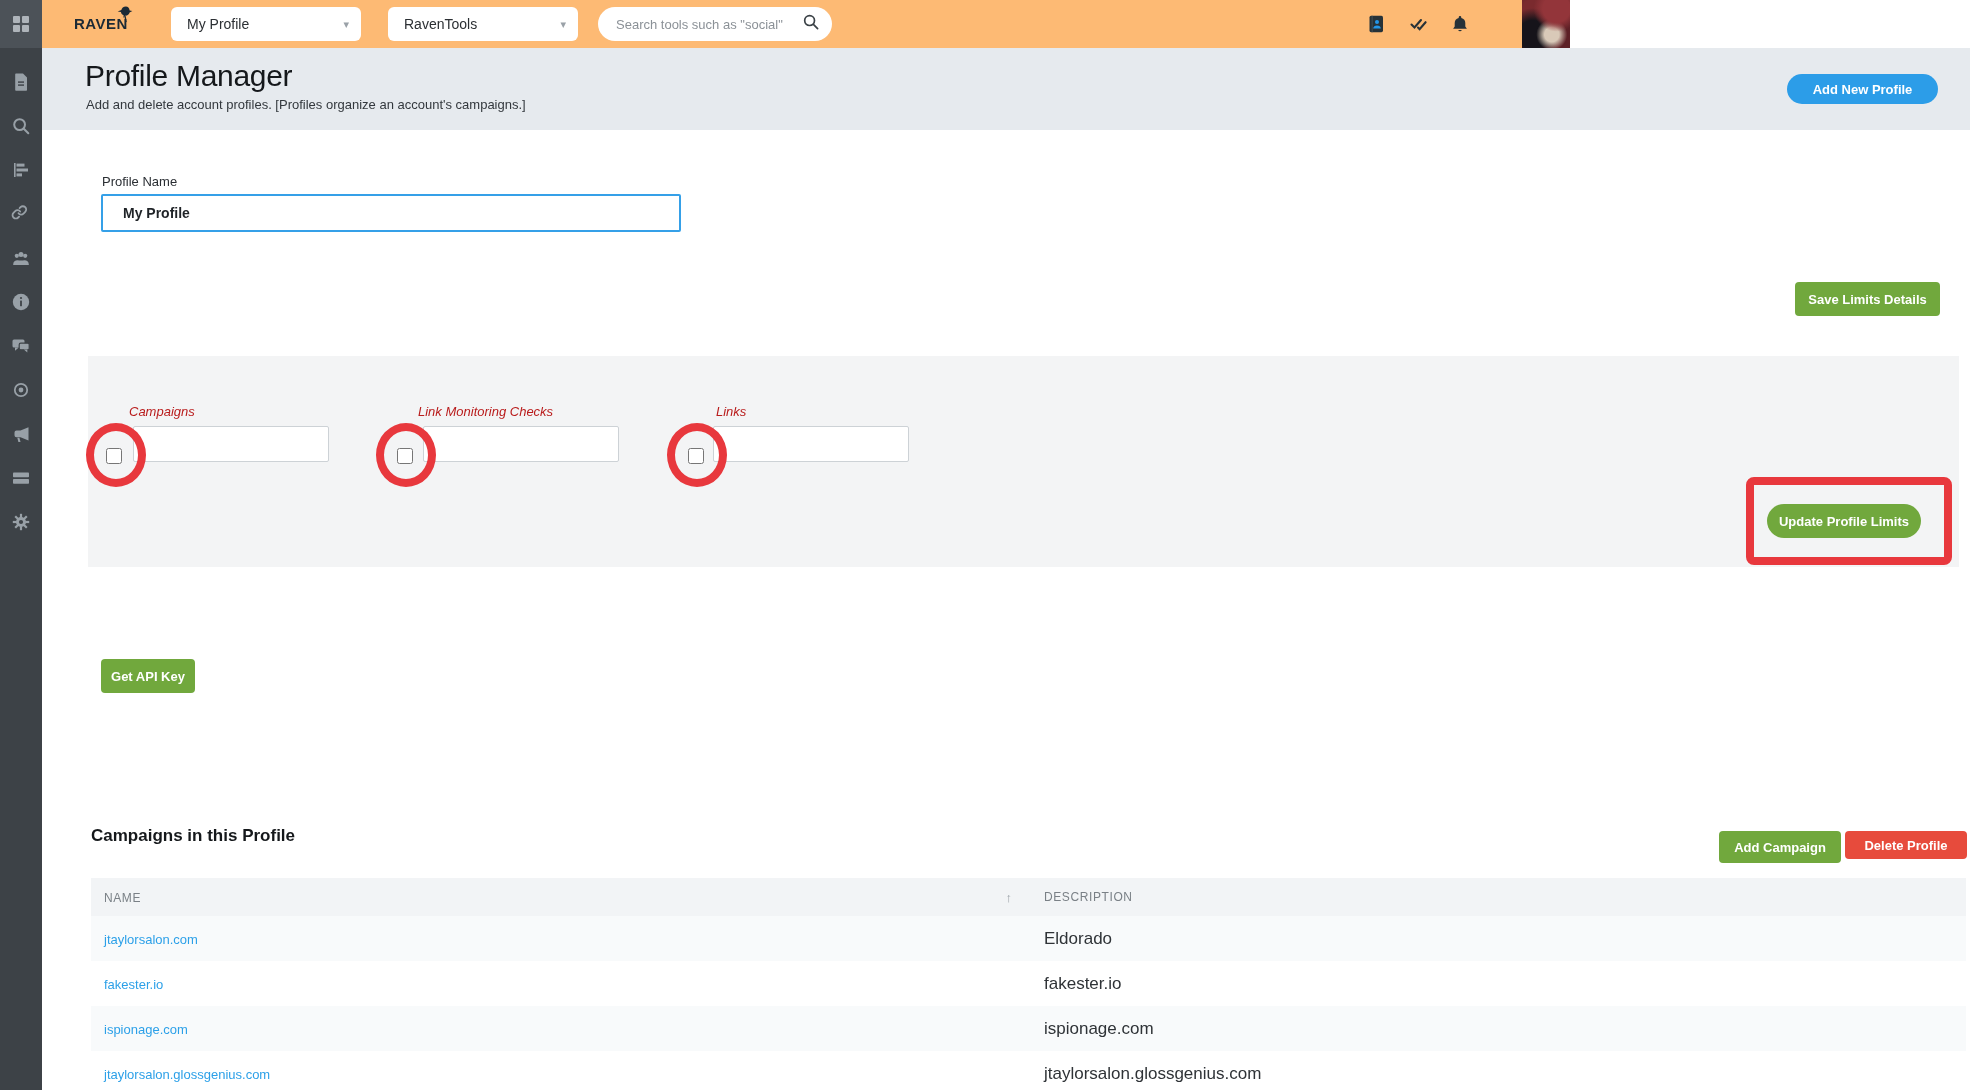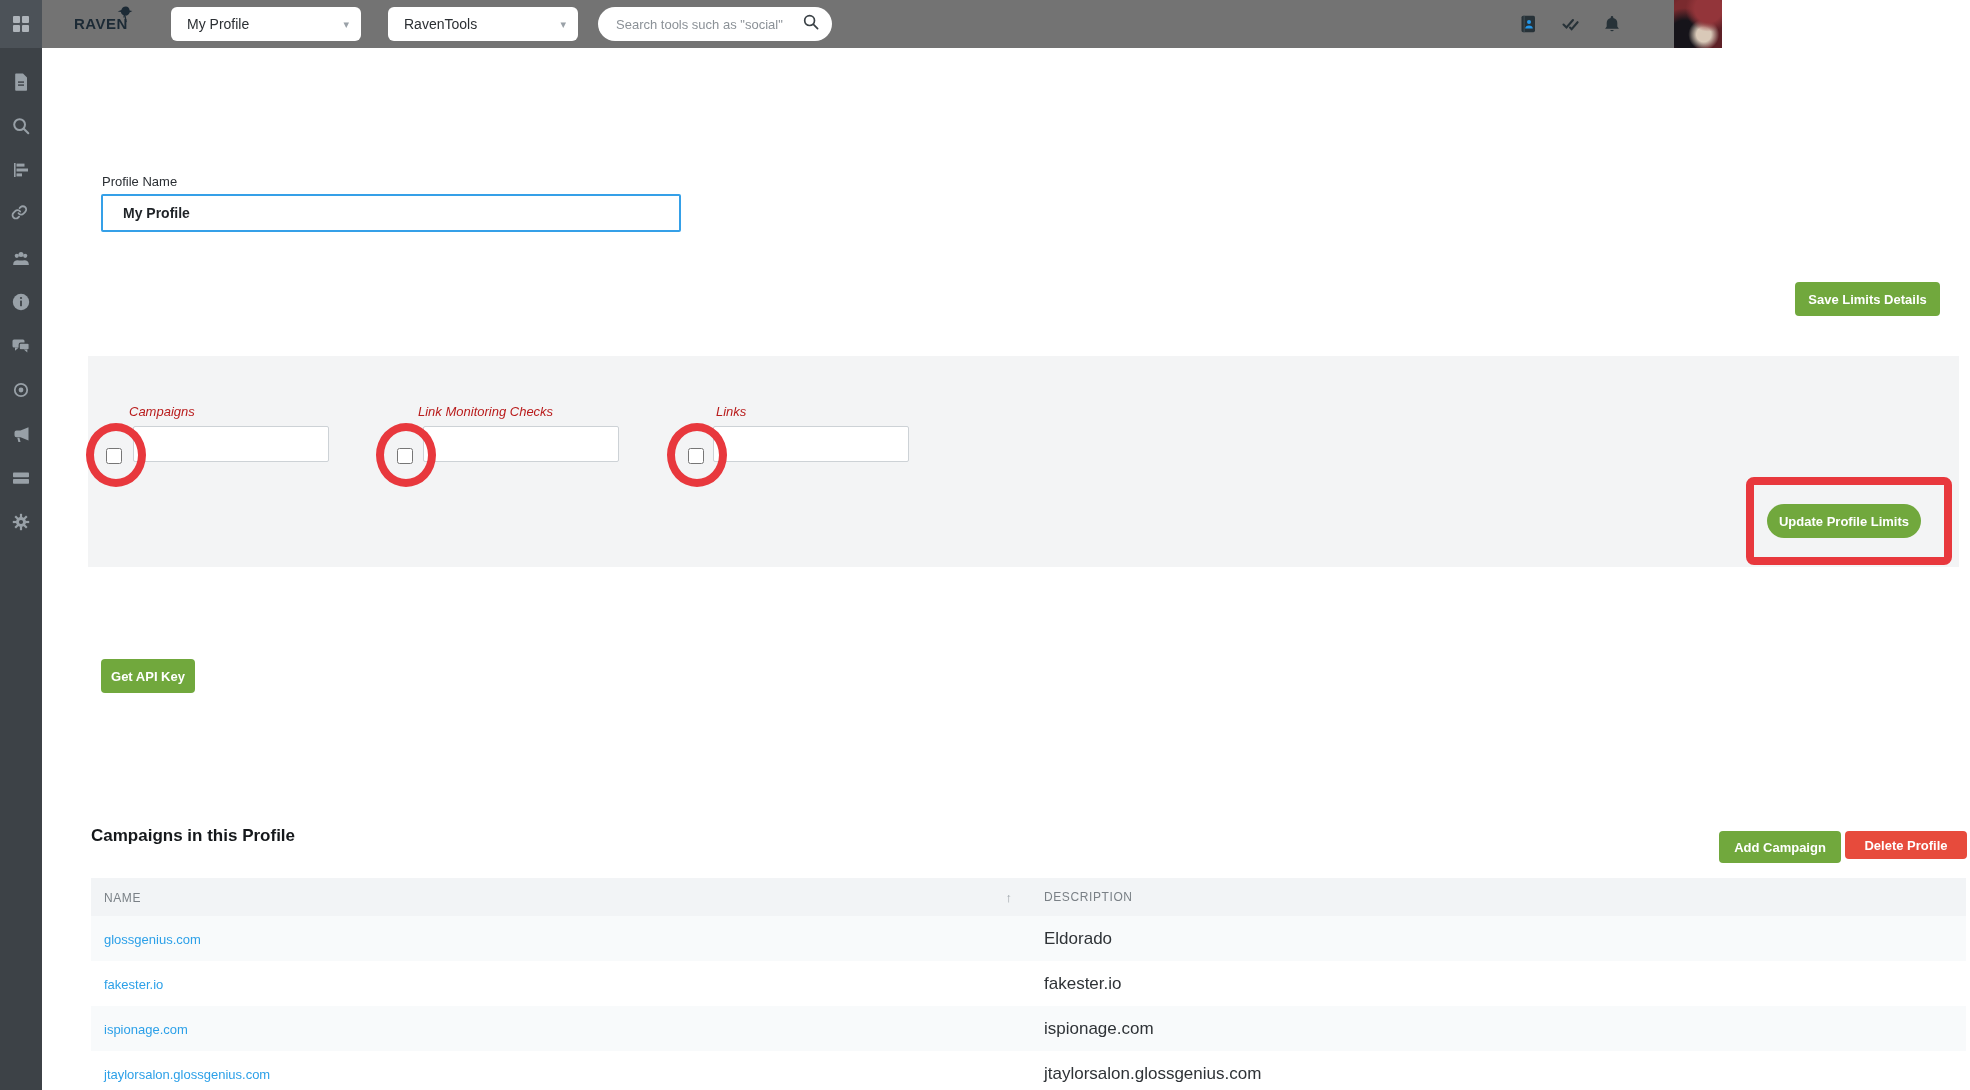--- a/index.html
+++ b/index.html
@@ -8,21 +8,21 @@
   .app { position:relative; width:1970px; height:1090px; }
 
   
   .sidebar { position:absolute; left:0; top:0; width:42px; height:1090px; background:#3d4247; z-index:5; }
   .sidebar .top-block { height:48px; background:#4c5258; display:flex; align-items:center; justify-content:center; }
   .side-icons { display:flex; flex-direction:column; align-items:center; padding-top:24px; gap:24px; }
   .side-icon { width:20px; height:20px; display:flex; align-items:center; justify-content:center; cursor:pointer; }
   .side-icon svg { display:block; }
 
   
-  .topbar { position:absolute; left:42px; top:0; width:1680px; height:48px; background:#737373; }
+  .topbar { position:absolute; left:42px; top:0; width:1528px; height:48px; background:#fdba74; }
   .logo { position:absolute; left:32px; top:0; height:48px; display:flex; align-items:center; }
   .logo-inner { position:relative; }
   .logo-text { font-weight:bold; font-size:15px; letter-spacing:.5px; color:#1c2a35; }
   .logo-bird { position:absolute; top:-10px; right:-8px; }
   .dd { position:absolute; top:7px; height:34px; background:#fff; border-radius:6px;
         display:flex; align-items:center; justify-content:space-between; padding:0 12px 0 16px;
         cursor:pointer; }
   .dd-1 { left:129px; width:190px; }
   .dd-2 { left:346px; width:190px; }
   .dd-value { font-size:14px; color:#2b2f33; }
@@ -254,20 +254,25 @@
       <span class="top-icon">
         <svg width="20" height="20" viewBox="0 0 20 20" fill="#273238">
             <path d="M10 2.1a1.3 1.3 0 0 1 1.3 1.3v.5a5.3 5.3 0 0 1 4 5.1v3.5l1.6 2.3H3.1l1.6-2.3V9a5.3 5.3 0 0 1 4-5.1v-.5A1.3 1.3 0 0 1 10 2.1z"></path>
             <path d="M8.2 15.9a1.9 1.9 0 0 0 3.6 0z"></path>
           </svg>
       </span>
     </div>
     <div class="avatar"></div>
   </div>
 
+  <div class="page-header">
+    <h1 class="ph-title" style="font-weight:normal;">Profile Manager</h1>
+    <div class="ph-sub">Add and delete account profiles. [Profiles organize an account's campaigns.]</div>
+    <button class="btn-blue-pill">Add New Profile</button>
+  </div>
 
   <div class="content">
 
     <label class="field-label">Profile Name</label>
     <input class="profile-name-input" type="text" value="My Profile" style="">
 
     <button class="btn-green save-profile">Save Limits Details</button>
 
     <div class="limits-panel">
 
@@ -299,21 +304,21 @@
     <div class="camp-table">
       <div class="ct-header">
         <div class="ct-h-name">
           <span class="ct-h-text">NAME</span>
           <span class="ct-sort">↑</span>
         </div>
         <span class="ct-h-text">DESCRIPTION</span>
       </div>
 
       <div class="ct-row striped">
-        <div class="ct-c-name"><a href="#">glossgenius.com</a></div>
+        <div class="ct-c-name"><a href="#">jtaylorsalon.com</a></div>
         <span class="ct-c-desc">Eldorado</span>
       </div>
       <div class="ct-row">
         <div class="ct-c-name"><a href="#">fakester.io</a></div>
         <span class="ct-c-desc">fakester.io</span>
       </div>
       <div class="ct-row striped">
         <div class="ct-c-name"><a href="#">ispionage.com</a></div>
         <span class="ct-c-desc">ispionage.com</span>
       </div>

